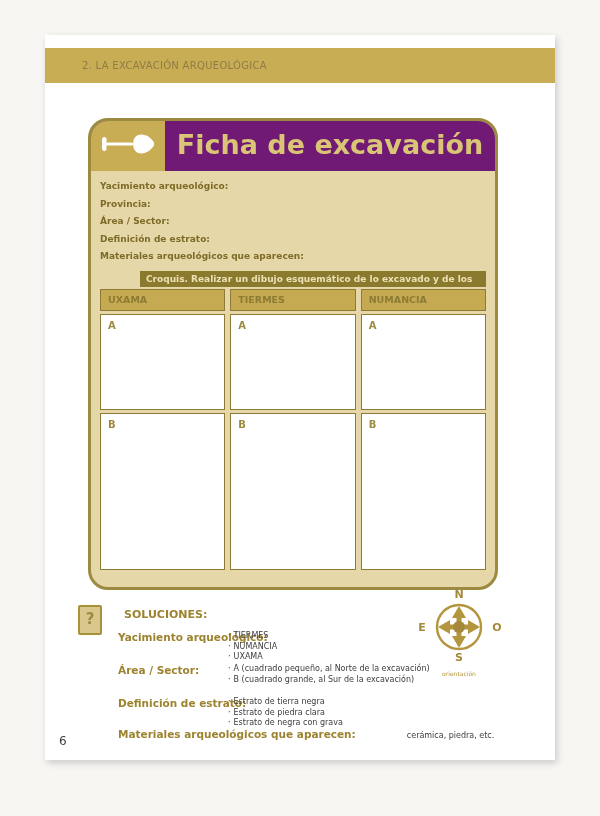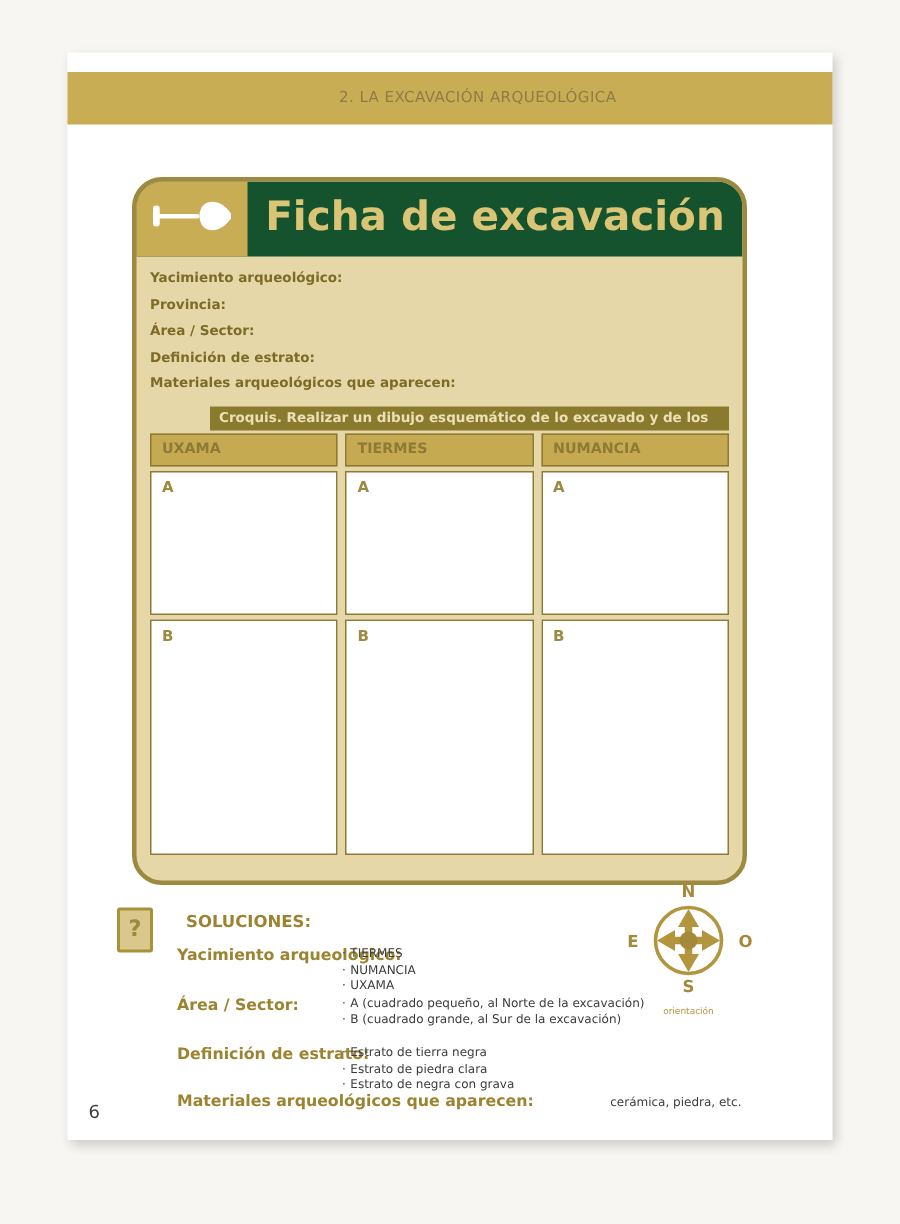--- a/index.html
+++ b/index.html
@@ -2,25 +2,25 @@
 <html><head>
 <meta charset="utf-8">
 <style>
   html,body{margin:0;padding:0;}
   .canvas{position:relative;width:600px;height:816px;background:#f7f6f3;overflow:hidden;
           font-family:"DejaVu Sans","Liberation Sans",sans-serif;}
   .page{position:absolute;left:45px;top:35px;width:510px;height:725px;background:#ffffff;
         box-shadow:2px 3px 7px rgba(0,0,0,0.18);}
   
   .topbar{position:absolute;left:0;top:13px;width:100%;height:35px;background:#c9ad55;}
-  .topbar-text{color:#8e7c45;font-size:10px;line-height:35px;padding-left:37px;letter-spacing:.3px;text-align:center;}
+  .topbar-text{color:#8e7c45;font-size:10px;line-height:35px;padding-left:37px;letter-spacing:.3px;}
   
   .card{position:absolute;left:43px;top:83px;width:404px;height:466px;background:#e6d7a8;
         border:3px solid #9c8a40;border-radius:20px;overflow:hidden;}
-  .card-header{height:50px;display:flex;background:#14532d;}
+  .card-header{height:50px;display:flex;background:#701a75;}
   .shovel-tab{width:74px;background:#c9ad55;display:flex;align-items:center;justify-content:center;}
   .card-title{flex:1;text-align:center;color:#d9c575;font-size:27px;font-weight:bold;line-height:48px;}
   
   .form{display:grid;grid-template-columns:222px 1fr;padding:7px 0 0 9px;}
   .fcol div{font-size:9px;font-weight:bold;color:#7d6b28;line-height:17.5px;white-space:nowrap;}
   
   .croquis{position:absolute;left:9px;top:150px;right:9px;}
   .croquis-title{height:16px;background:#8a7a2e;color:#ece0b4;font-size:9px;font-weight:bold;
                  line-height:16px;padding-left:6px;margin-bottom:2px;margin-left:40px;}
   .cgrid{display:grid;grid-template-columns:1fr 1fr 1fr;column-gap:5px;row-gap:3px;}

